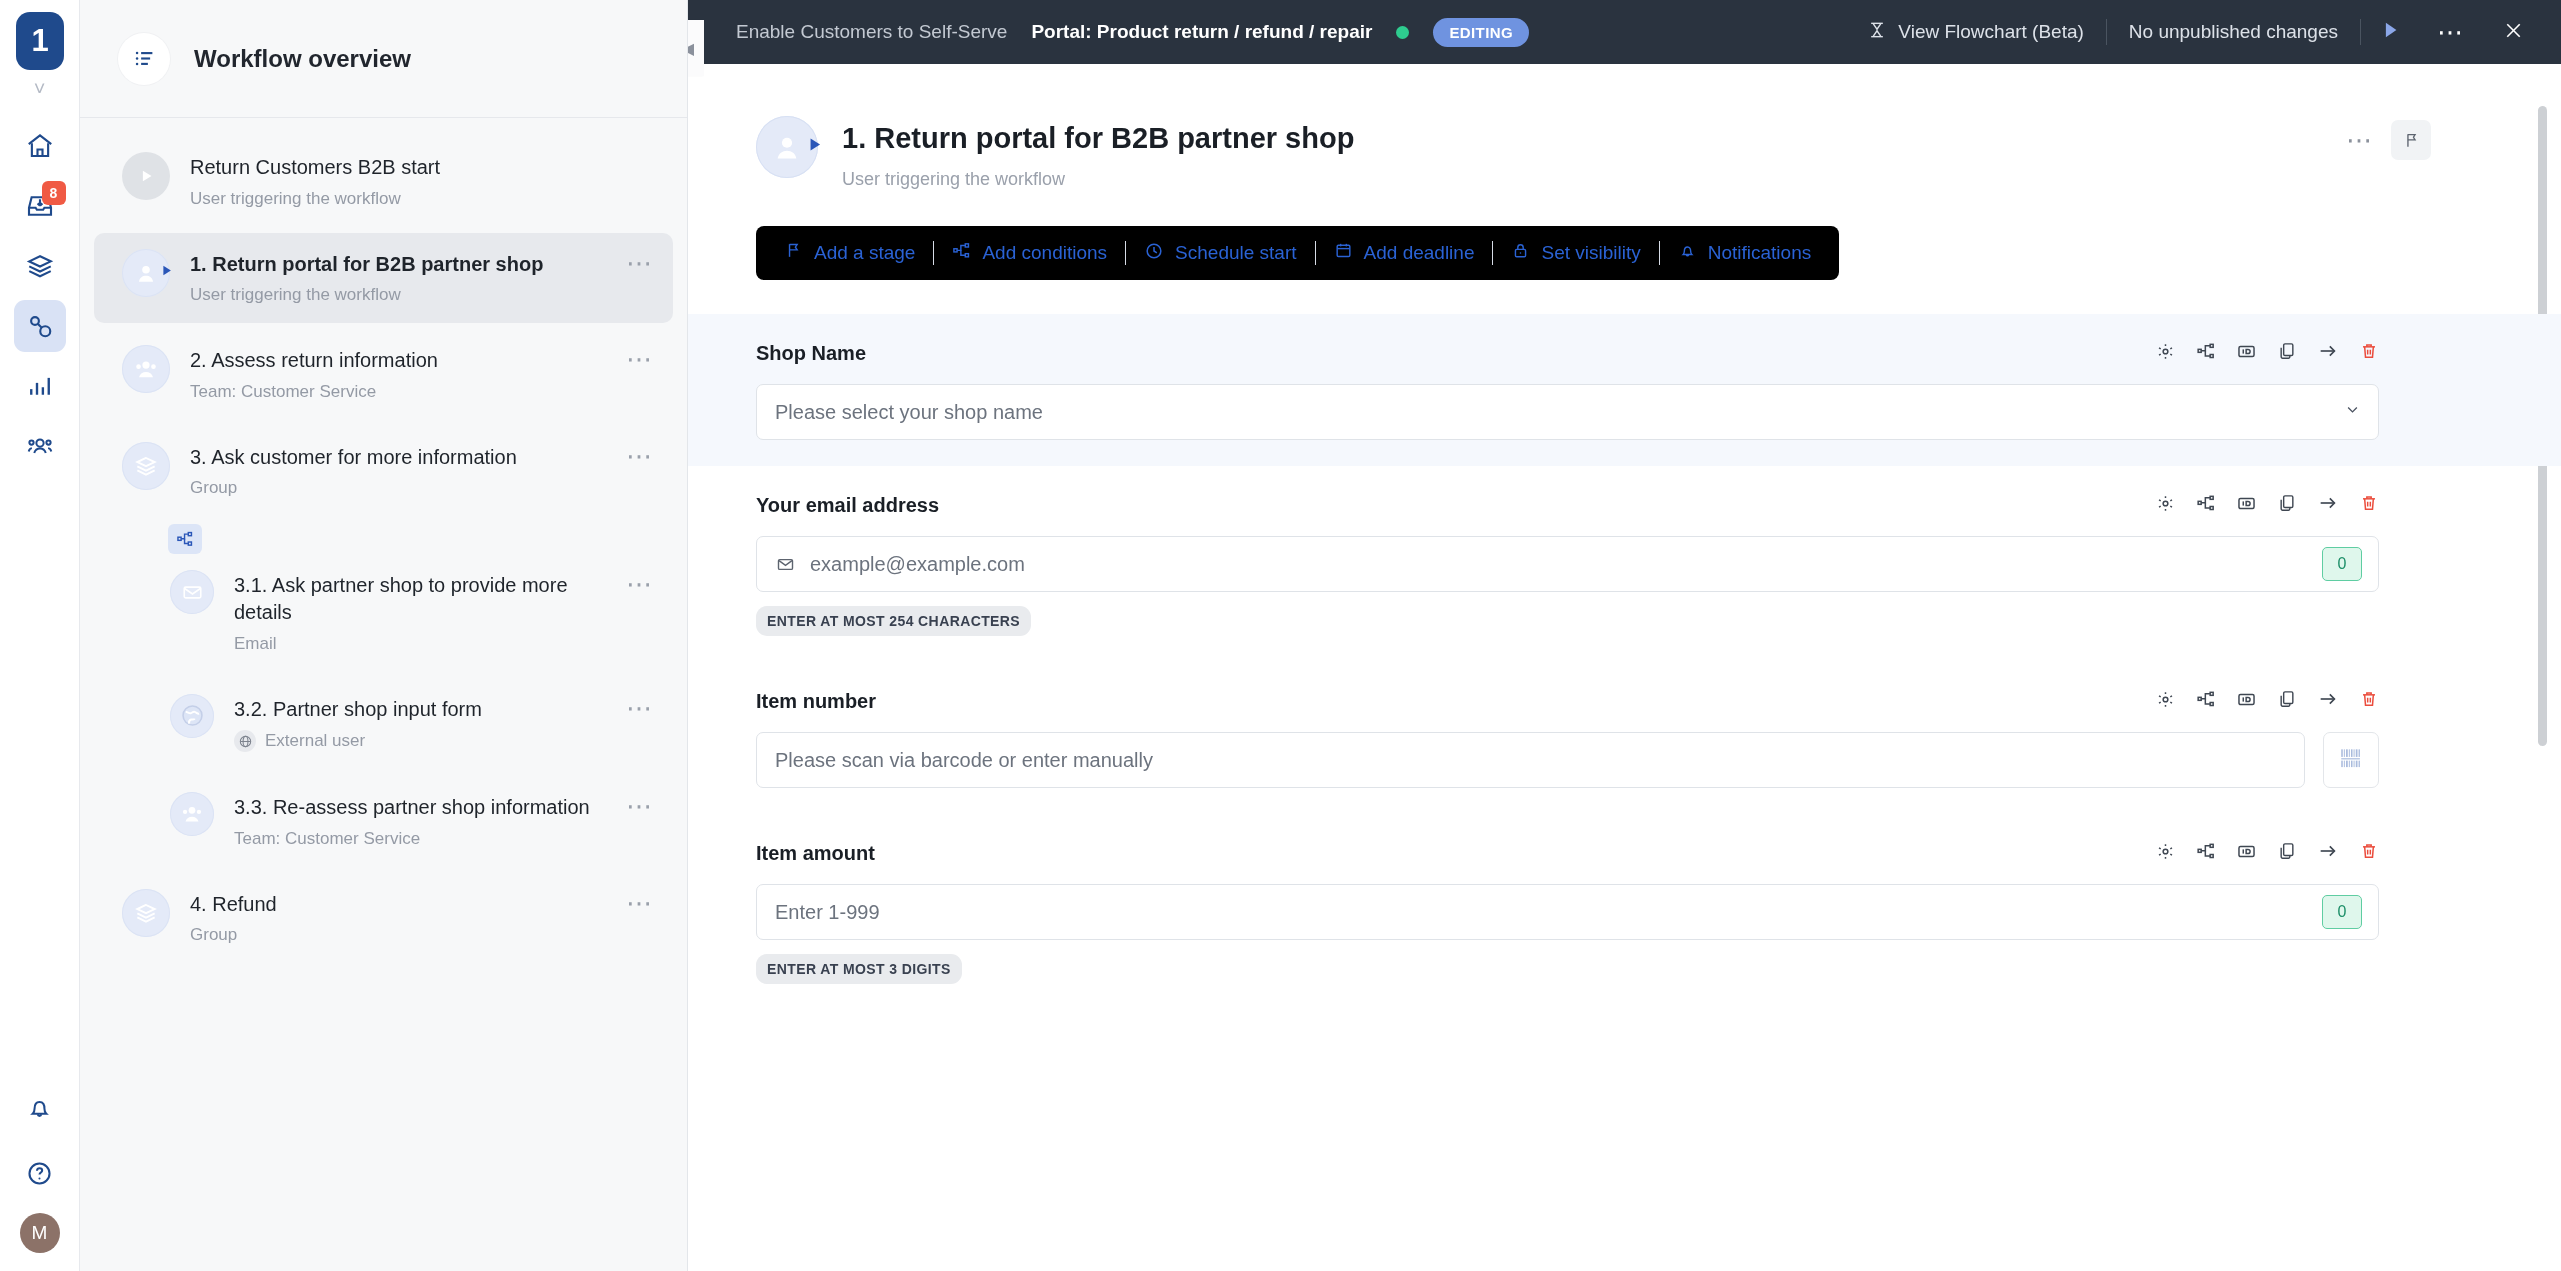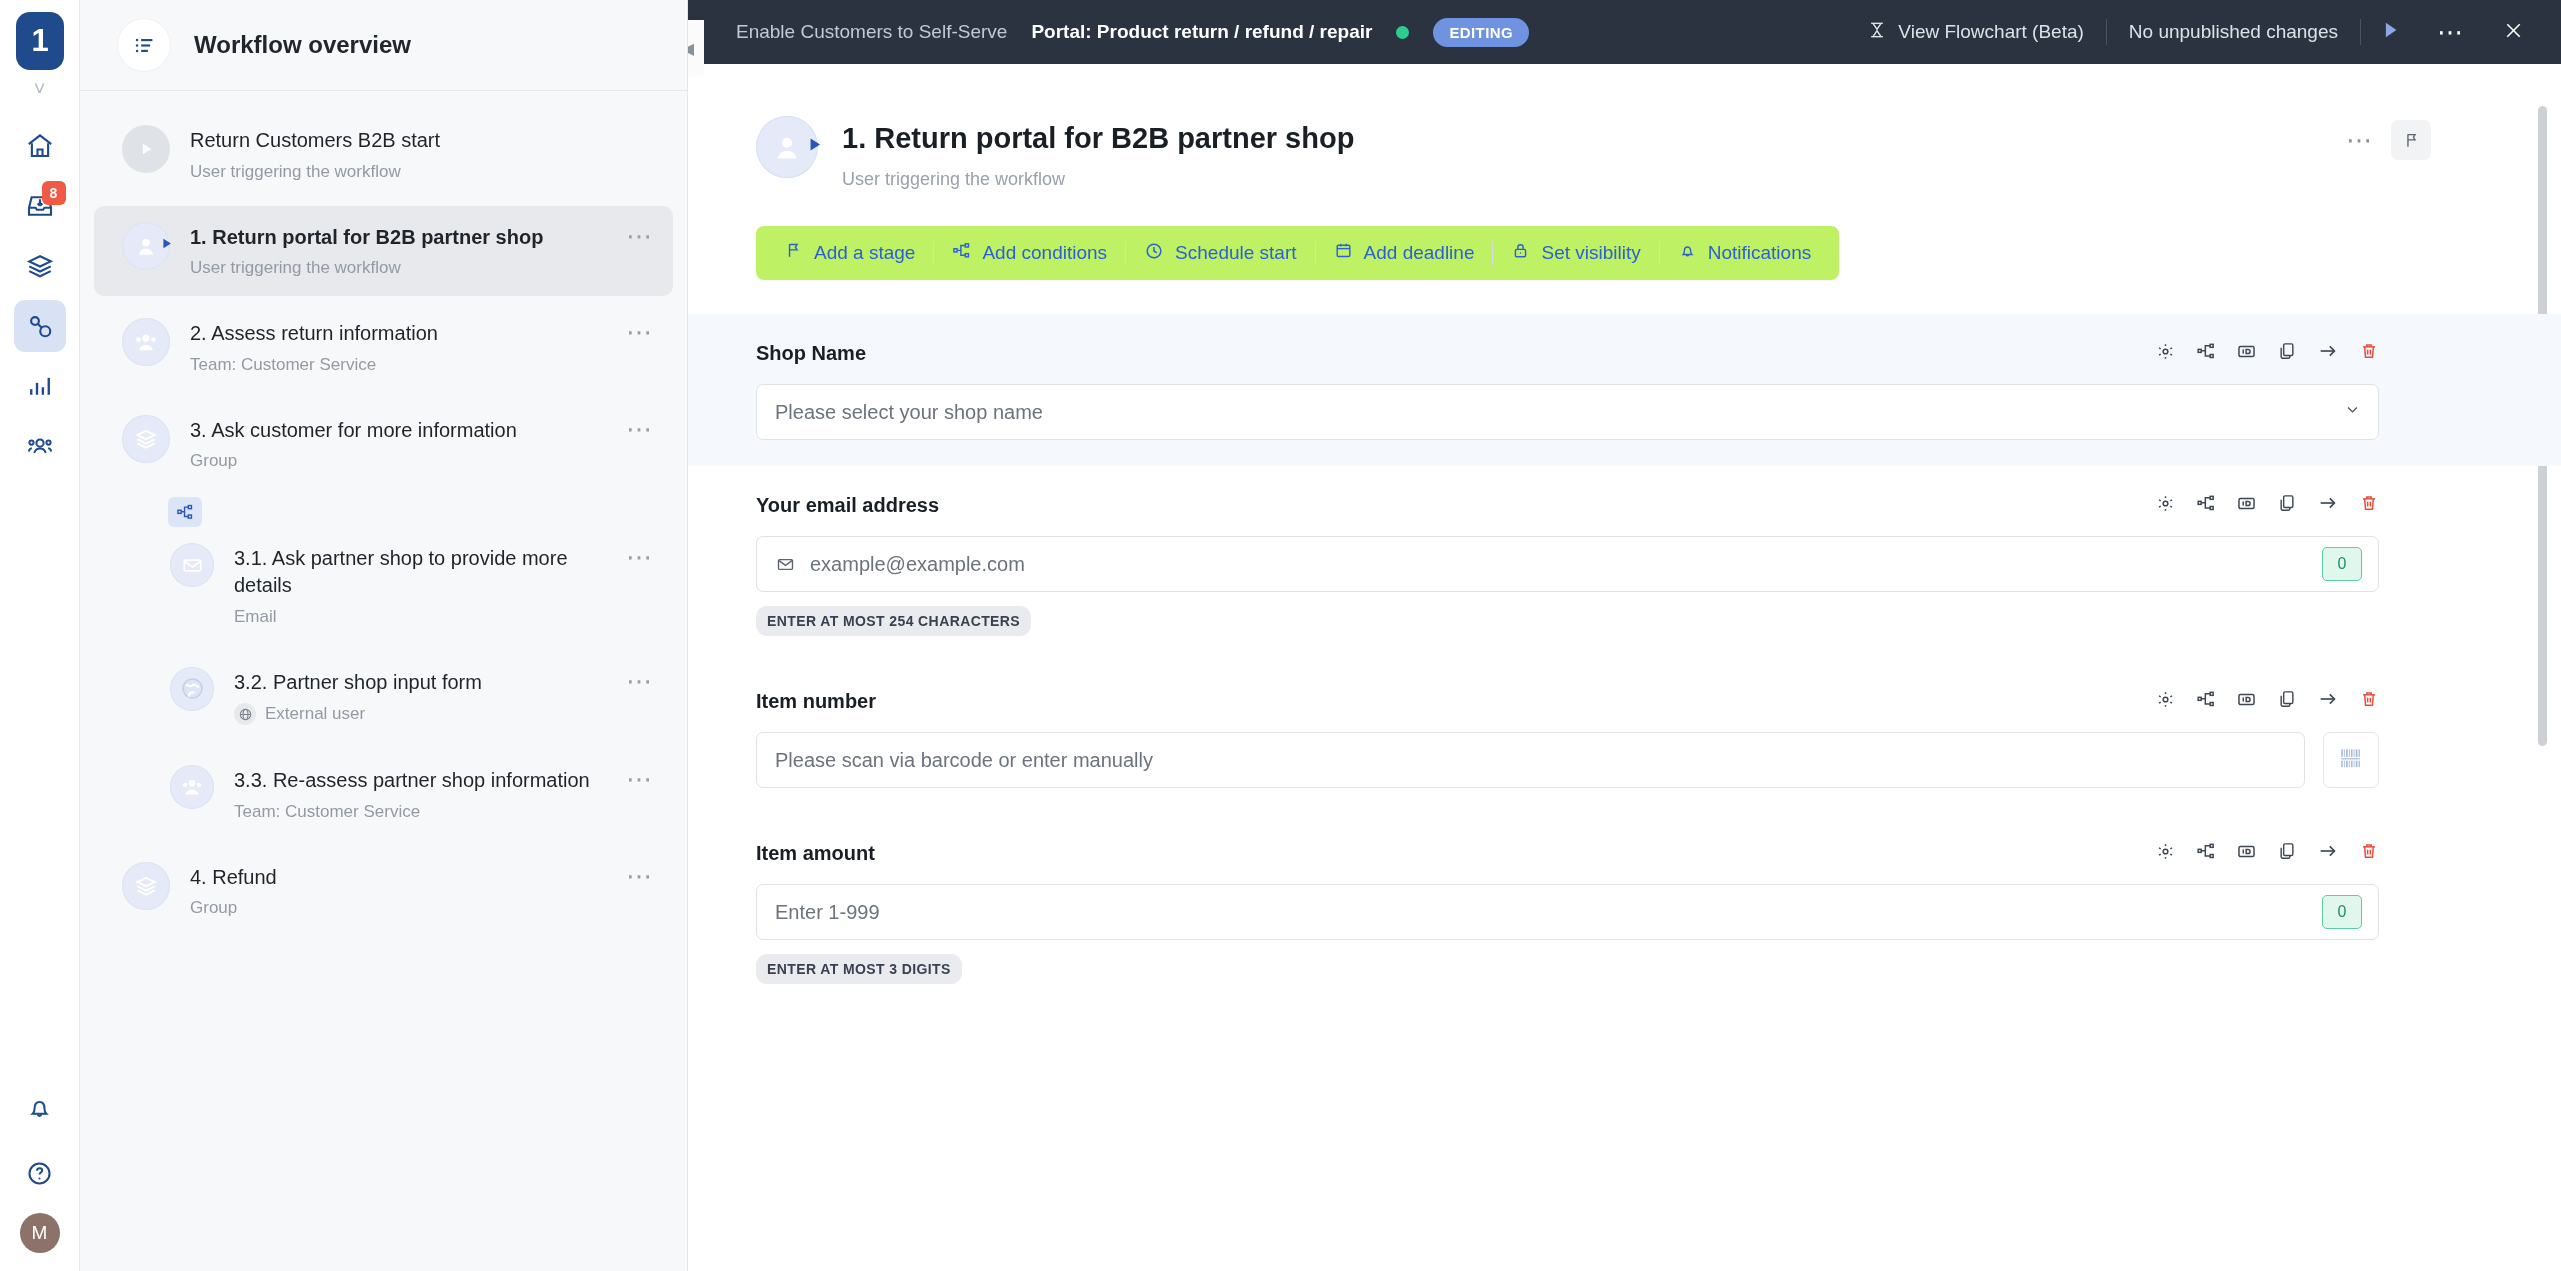--- a/index.html
+++ b/index.html
@@ -51,21 +51,21 @@
     font-size: 19px;
   }
 
   
   .sidebar {
     width: 608px; flex: 0 0 608px; height: 1271px;
     background: #f7f8f9; border-right: 1px solid #e3e6ea;
     position: relative; overflow: hidden;
   }
   .sb-header {
-    height: 91px; display: flex; align-items: center; gap: 24px;
+    height: 118px; display: flex; align-items: center; gap: 24px;
     padding-left: 38px; border-bottom: 1px solid #e6e8ec; background: #f7f8f9;
   }
   .sb-header-icon {
     width: 52px; height: 52px; border-radius: 50%; background: #fff;
     display: flex; align-items: center; justify-content: center; color: #1f4a8c;
     box-shadow: 0 0 0 1px #f0f1f3;
   }
   .sb-title { font-size: 24px; font-weight: bold; color: #21262e; }
 
   .sb-list { padding: 18px 14px 0 14px; }
@@ -160,21 +160,21 @@
   .step-sub { font-size: 18px; color: #9aa0ab; margin-top: 14px; }
   .step-actions { margin-left: auto; display: flex; align-items: center; gap: 16px; padding-right: 130px; padding-top: 4px; }
   .step-dots { color: #8b919c; font-size: 26px; line-height: 0.5; letter-spacing: 3px; }
   .step-flagbtn {
     width: 40px; height: 40px; border-radius: 7px; background: #f1f3f5;
     display: flex; align-items: center; justify-content: center; color: #5d646f;
   }
 
   
   .toolbar {
-    margin: 36px 0 0 68px; height: 54px; background: #bef264; border-radius: 8px;
+    margin: 36px 0 0 68px; height: 54px; background: #000000; border-radius: 8px;
     display: inline-flex; align-items: center; padding: 0 10px;
   }
   .tool-item {
     display: flex; align-items: center; gap: 11px; color: #2a62d4;
     font-size: 19px; padding: 0 18px; white-space: nowrap;
   }
   .tool-sep { width: 1px; height: 24px; background: #d6dce6; }
 
   
   .fields { margin-top: 34px; }

